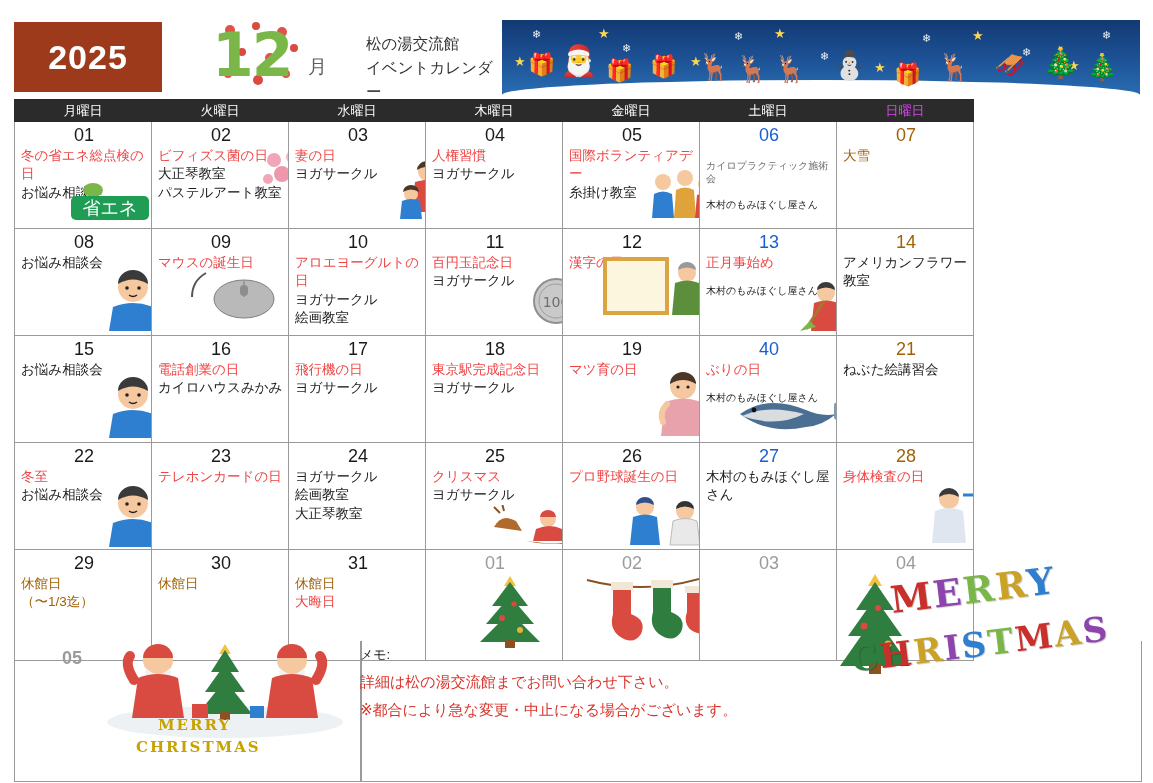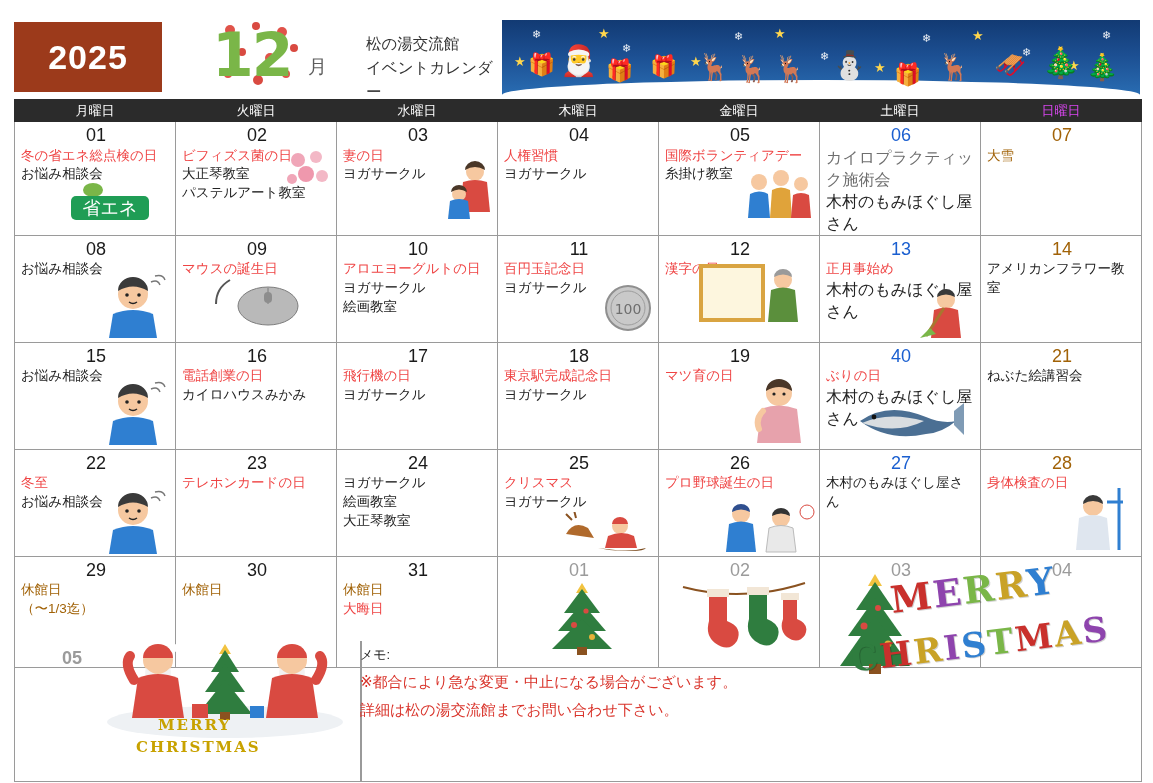--- a/index.html
+++ b/index.html
@@ -45,21 +45,21 @@
     position:absolute;left:0;bottom:0;width:100%;height:18px;
     background:#ffffff;
     border-radius:60% 60% 0 0 / 100% 100% 0 0;
   }
   .flake{position:absolute;color:#fff;font-size:11px;opacity:.92;}
   .star{position:absolute;color:#ffd64d;font-size:13px;}
   .bobj{position:absolute;font-size:22px;line-height:1;}
 
   
   .grid{position:absolute;left:14px;top:99px;width:1126px;}
-  table{border-collapse:collapse;width:1128px;table-layout:fixed;}
+  table{border-collapse:collapse;width:960px;table-layout:fixed;}
   th{
     background:#2b2b2b;color:#ffffff;font-size:13px;font-weight:normal;
     height:19px;border:1px solid #2b2b2b;
   }
   th.sun{color:#d946ef;}
   td{
     border:1px solid #9a9a9a;
     vertical-align:top;
     height:104px;width:160.8px;
     padding:2px 4px 0 6px;
@@ -70,21 +70,21 @@
   .dnum{
     text-align:center;font-size:18px;font-weight:normal;line-height:1.25;
     color:#1a1a1a;
   }
   .dnum.sat{color:#1a5fd0;}
   .dnum.sun{color:#a16207;}
   .dnum.gray{color:#9b9b9b;}
   .ev{font-size:13.5px;line-height:1.38;color:#222;}
   .ev.blue{color:#ef4444;}
   .ev.red{color:#a16207;}
-  .ev.sm{font-size:16px;}
+  .ev.sm{font-size:10px;margin-top:12px;}
   .art{position:absolute;pointer-events:none;}
   .emoji{font-family:"DejaVu Sans",sans-serif;}
 
   
   .memo{
     position:absolute;left:360px;top:643px;width:470px;
     font-size:14px;line-height:1.9;
   }
   .memo .lbl{color:#222;font-size:13px;}
   .memo .red{color:#d9342b;font-size:15px;}
@@ -535,22 +535,22 @@
     </table>
   </div>
 
   <div style="position:absolute;left:14px;top:641px;width:346px;height:140px;border:1px solid #9a9a9a;border-top:none;"></div>
   <div style="position:absolute;left:360px;top:641px;width:780px;height:140px;border:1px solid #9a9a9a;border-top:none;"></div>
 
   <div style="position:absolute;left:62px;top:648px;font-size:18px;font-weight:bold;color:#9b9b9b;">05</div>
 
   <div class="memo">
     <div class="lbl">メモ:</div>
+    <div class="red">詳細は松の湯交流館までお問い合わせ下さい。</div>
     <div class="red">※都合により急な変更・中止になる場合がございます。</div>
-    <div class="red">詳細は松の湯交流館までお問い合わせ下さい。</div>
   </div>
 
   <div class="xmas-left">
     <svg width="250" height="110" viewBox="0 0 250 110">
       <ellipse cx="125" cy="92" rx="118" ry="16" fill="#eef1f4"></ellipse>
 
       <circle cx="58" cy="30" r="15" fill="#f6c8a0"></circle>
       <path d="M43 28 a15 14 0 0 1 30 0z" fill="#d94a41"></path>
       <circle cx="74" cy="18" r="4" fill="#fff"></circle>
       <path d="M46 38 q12 12 24 0 q4 12 -12 16 q-16 -4 -12 -16z" fill="#f2f2f2"></path>

